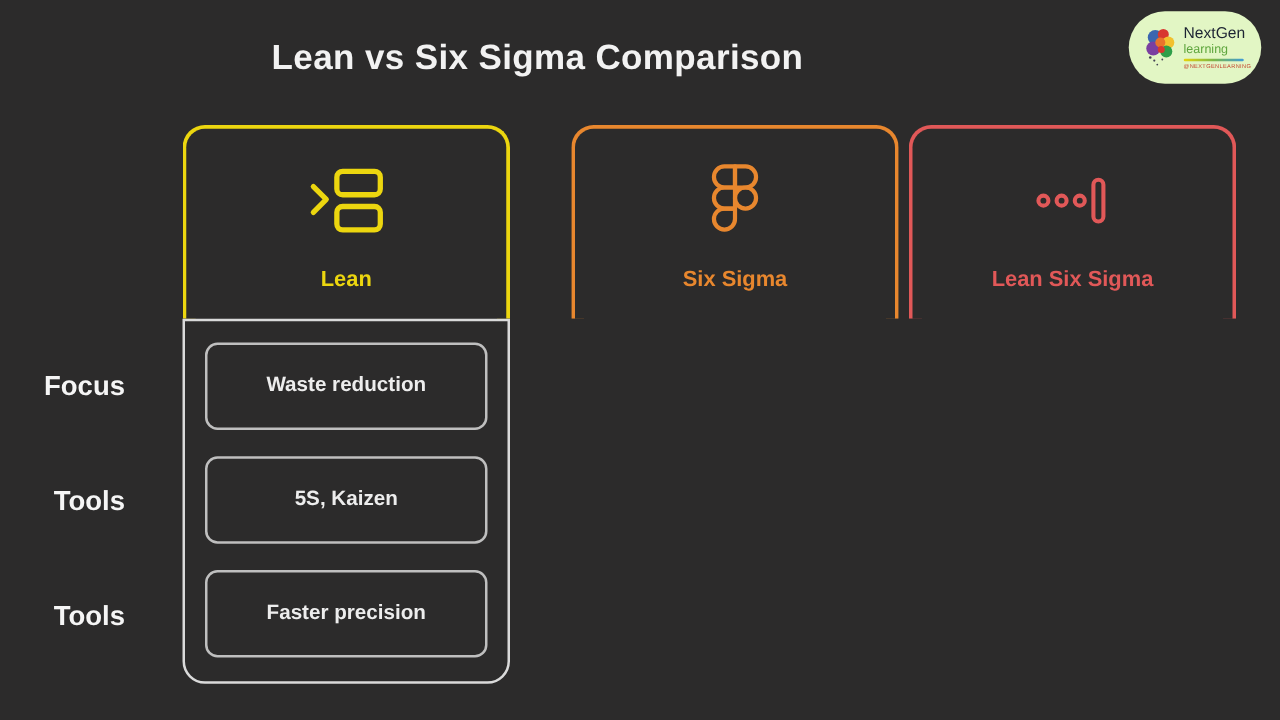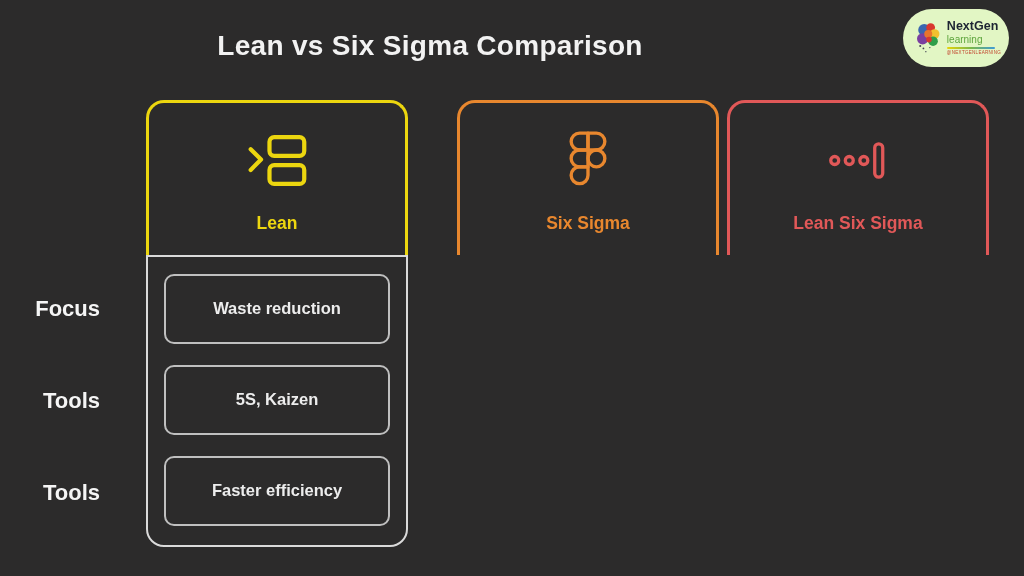--- a/index.html
+++ b/index.html
@@ -14,21 +14,21 @@
     color:#f2f2f2;letter-spacing:.3px;
   }
   
   .logo{
     position:absolute;top:9px;right:15px;width:106px;height:58px;
     background:#e2f6c4;border-radius:29px;
     display:flex;align-items:center;gap:5px;
     padding:0 8px 0 10px;box-sizing:border-box;
   }
   .logo-text{display:flex;flex-direction:column;line-height:1.1;}
-  .logo-brand{font-size:12.5px;font-weight:bold;color:#1d2433;}
+  .logo-brand{font-size:12.5px;font-weight:normal;color:#1d2433;}
   .logo-sub{font-size:10px;color:#5ea53d;margin-top:1px;}
   .logo-line{height:2px;width:48px;border-radius:1px;margin-top:2px;
     background:linear-gradient(90deg,#e8d40b,#7ab648,#3f9bd8);}
   .logo-tag{font-size:4.5px;color:#c3452e;margin-top:2px;letter-spacing:.3px;}
   
   .row-label{
     position:absolute;left:0;width:100px;text-align:right;
     color:#f5f5f5;font-size:22px;font-weight:bold;
   }
   
@@ -95,21 +95,21 @@
         <polyline points="5,17 16,28 5,39" stroke="currentColor" stroke-width="4.5" stroke-linecap="round" stroke-linejoin="round"></polyline>
         <rect x="25" y="4" width="37" height="20" rx="5" stroke="currentColor" stroke-width="4.5"></rect>
         <rect x="25" y="34" width="37" height="20" rx="5" stroke="currentColor" stroke-width="4.5"></rect>
       </svg>
     </div>
     <div class="col-label" style="color: rgb(236, 214, 15);">Lean</div>
   </div>
   <div class="col-body">
     <div class="cell">Waste reduction</div>
     <div class="cell">5S, Kaizen</div>
-    <div class="cell">Faster efficiency</div>
+    <div class="cell">Faster precision</div>
   </div>
 </div>
 
 <div class="column" style="left:457px">
   <div class="col-head" style="border-color: rgb(232, 135, 46);">
     <div class="icon-wrap" style="color: rgb(232, 135, 46);">
       <svg width="42" height="60" viewBox="0 0 38 57" fill="none" stroke-linejoin="round">
         <path d="M19 3 H11 A8 8 0 0 0 11 19 H19 Z" stroke="currentColor" stroke-width="3.2"></path>
         <path d="M19 3 H27 A8 8 0 0 1 27 19 H19 Z" stroke="currentColor" stroke-width="3.2"></path>
         <path d="M19 19 H11 A8 8 0 0 0 11 35 H19 Z" stroke="currentColor" stroke-width="3.2"></path>

